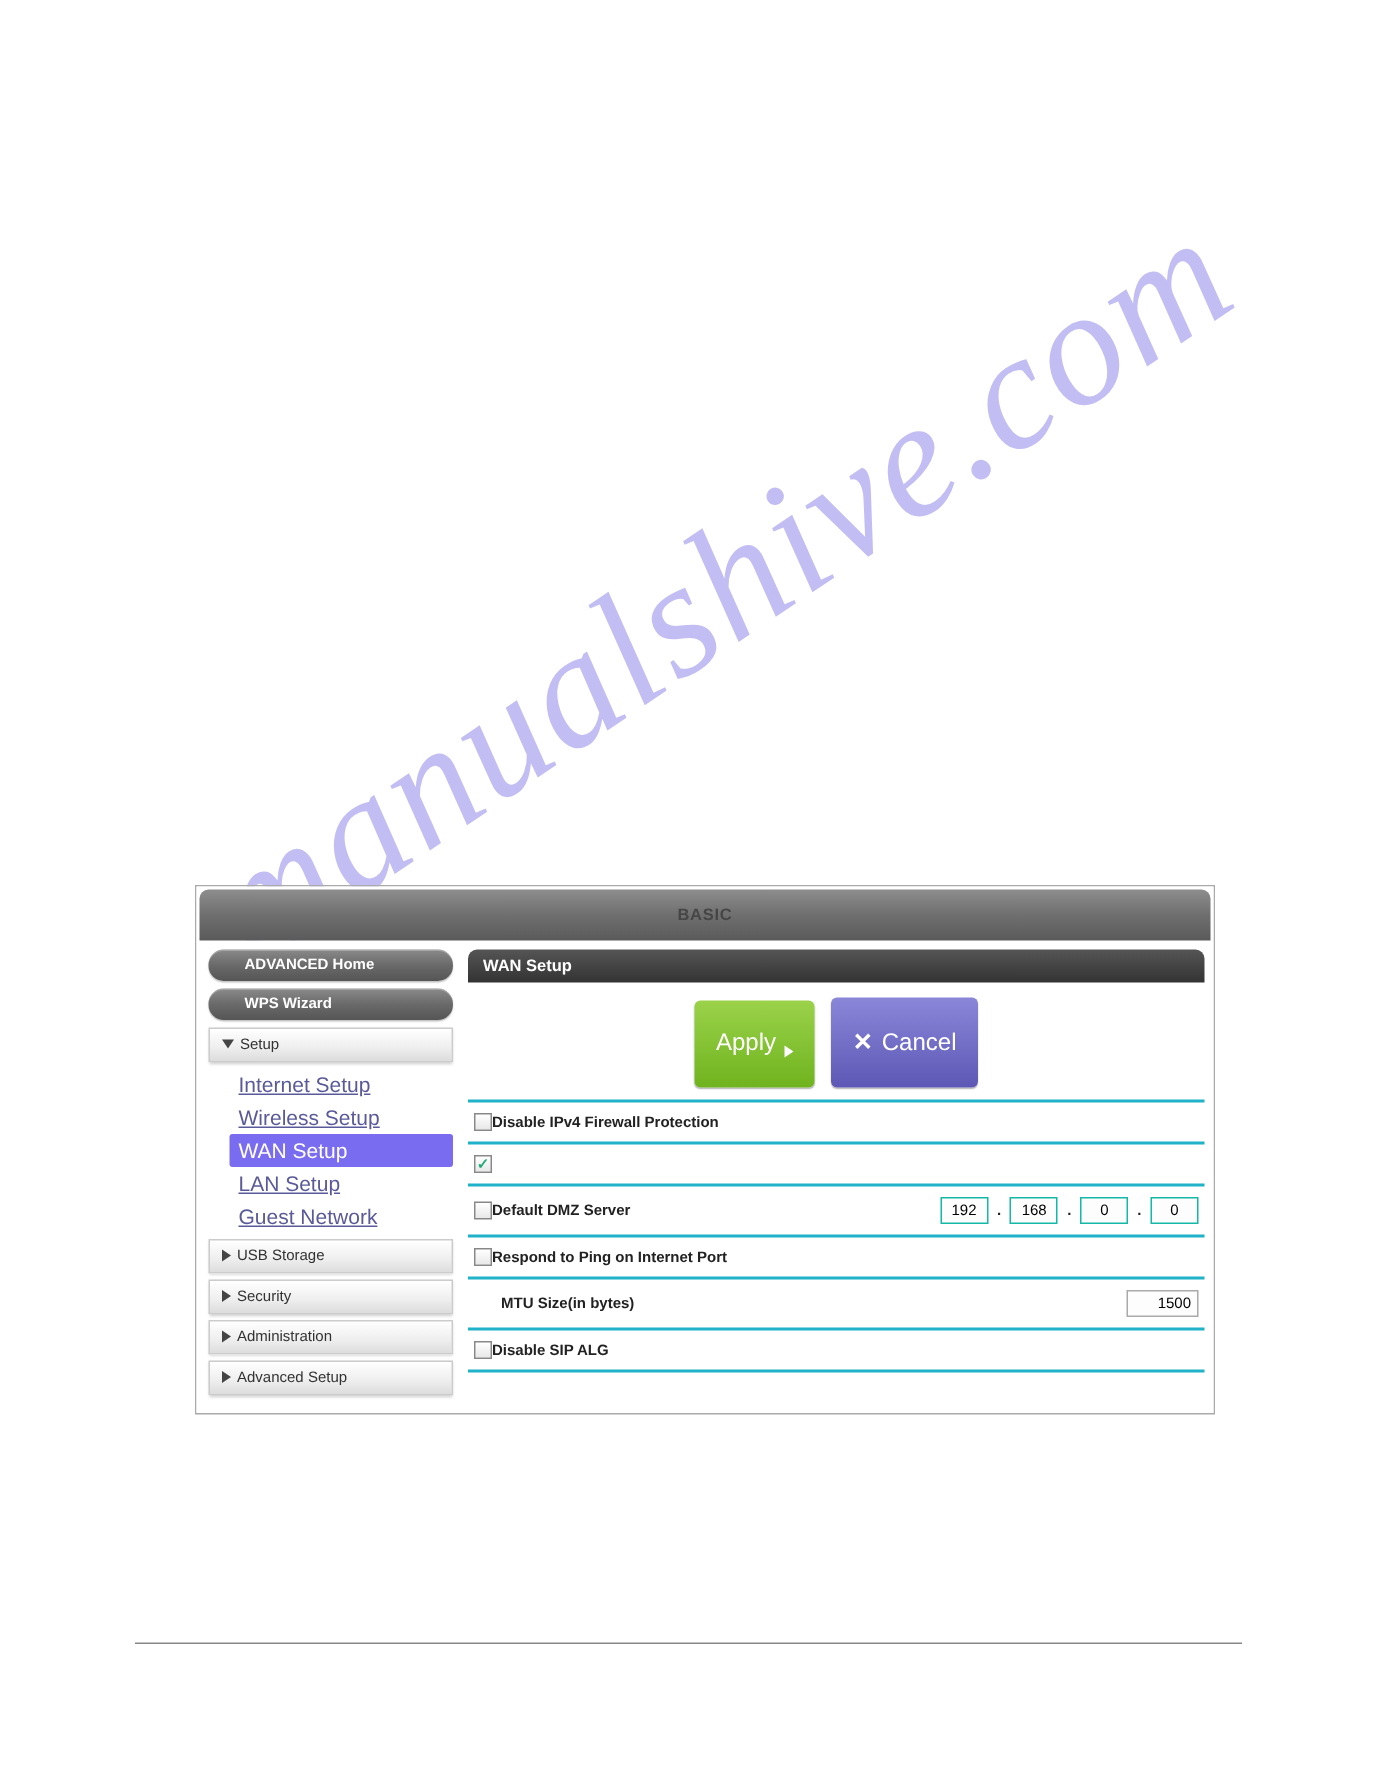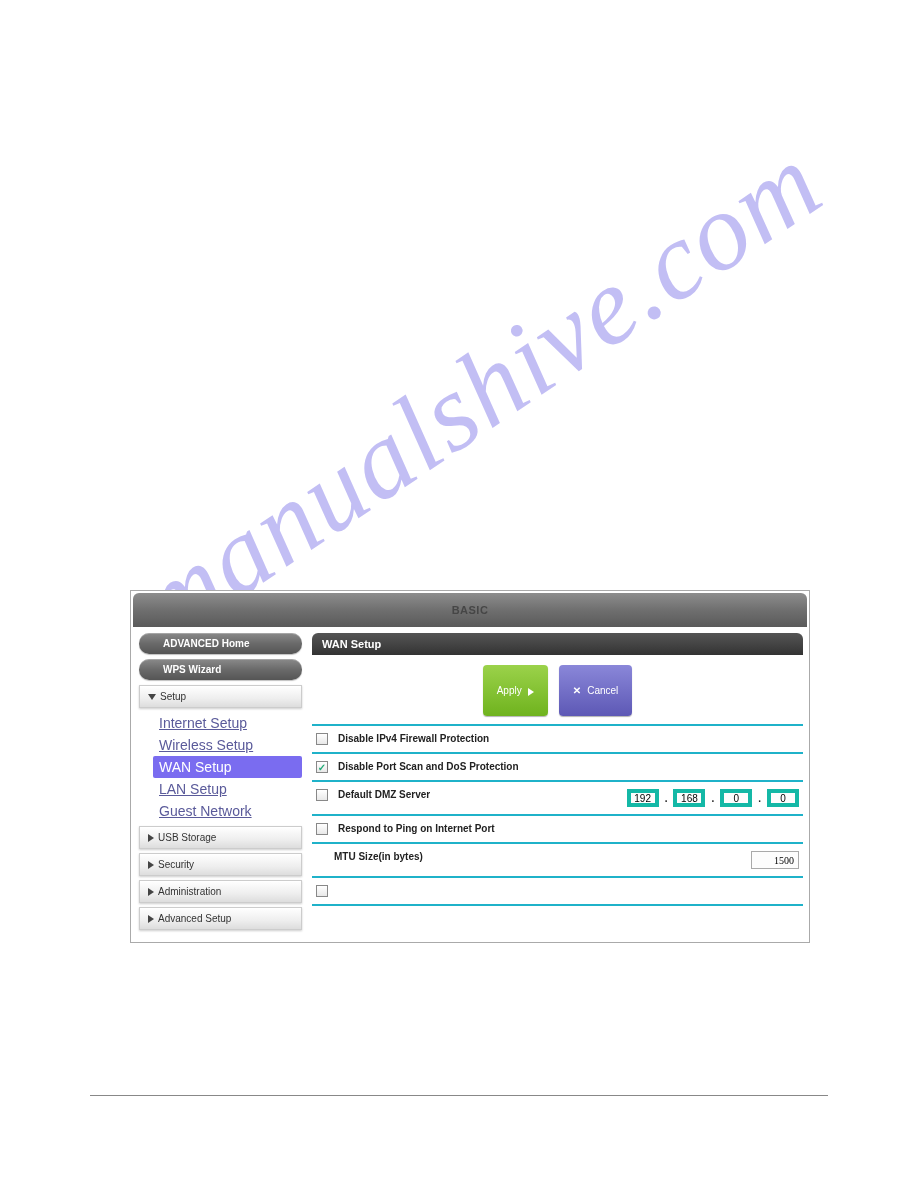--- a/index.html
+++ b/index.html
@@ -102,61 +102,60 @@
   .btnbar {
     text-align: center;
     padding: 10px 0 8px 0;
     border-bottom: 2px solid #1fb2c9;
   }
   .btn {
     display: inline-flex;
     align-items: flex-end;
     gap: 6px;
     color: #fff;
-    font-size: 10px;
+    font-size: 16px;
     padding: 20px 14px;
     border-radius: 4px;
     margin: 0 4px;
     box-shadow: 0 1px 1px rgba(0,0,0,.3);
   }
   .btn.apply { background: linear-gradient(to bottom,#9bd24a,#6fb31e); }
   .btn.cancel { background: linear-gradient(to bottom,#8a87d9,#5d58b5); }
   .btn .play { width:0;height:0;border-top:4px solid transparent;border-bottom:4px solid transparent;border-left:6px solid #fff;}
   .btn .x { font-weight:bold; }
 
   .row {
     display: flex;
-    align-items: flex-start;
+    align-items: center;
     padding: 7px 4px;
     border-bottom: 2px solid #1fb2c9;
     font-size: 10px;
     font-weight: bold;
     color: #222;
-    gap: 10px;
+    gap: 0;
   }
   .row .cb {
     width: 12px; height: 12px;
     border: 1px solid #888;
     background: linear-gradient(to bottom,#fff,#e8e8e8);
     display:inline-flex;align-items:center;justify-content:center;
     font-size:10px;color:#2a7;
   }
   .row .label { flex: 1; }
   .ip-group { display:flex; align-items:center; gap:4px; }
   .ip-group input {
     width: 32px; height: 18px; text-align:center;
-    border:4px solid #14b8a6; font-size:10px;
+    border:1px solid #14b8a6; font-size:10px;
     background:#fdfdfd;
   }
   .ip-group .dot { padding: 0 2px; }
   .mtu input {
     width: 48px; height:18px; text-align:right;
     border:1px solid #aaa; font-size:10px; padding-right:4px;
     background:#fdfdfd;
-    font-family:Liberation Serif, serif;
   }
   .last-row { border-bottom: 2px solid #1fb2c9; }
 
   
   .wm {
     position:absolute;
     left: 80px; top: 330px;
     font-size: 110px;
     color: rgba(120,110,230,.45);
     transform: rotate(-34deg);
@@ -229,21 +228,20 @@
         </span>
       </div>
 
       <div class="row">
         <span class="cb"></span>
         <span class="label">Disable IPv4 Firewall Protection</span>
       </div>
 
       <div class="row">
         <span class="cb">✓</span>
-        <span class="label">Disable Port Scan and DoS Protection</span>
       </div>
 
       <div class="row">
         <span class="cb"></span>
         <span class="label">Default DMZ Server</span>
         <span class="ip-group">
           <input value="192" style="">
           <span class="dot">.</span>
           <input value="168" style="">
           <span class="dot">.</span>
@@ -260,19 +258,20 @@
 
       <div class="row">
         <span class="label" style="padding-left:18px">MTU Size(in bytes)</span>
         <span class="mtu">
           <input value="1500" style="">
         </span>
       </div>
 
       <div class="row last-row">
         <span class="cb"></span>
+        <span class="label">Disable SIP ALG</span>
       </div>
 
     </div>
   </div>
 </div>
 
 <div class="footer-line"></div>
 
 </body></html>

